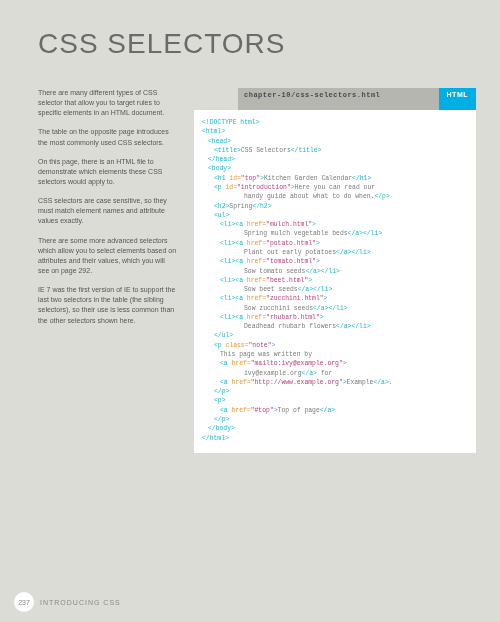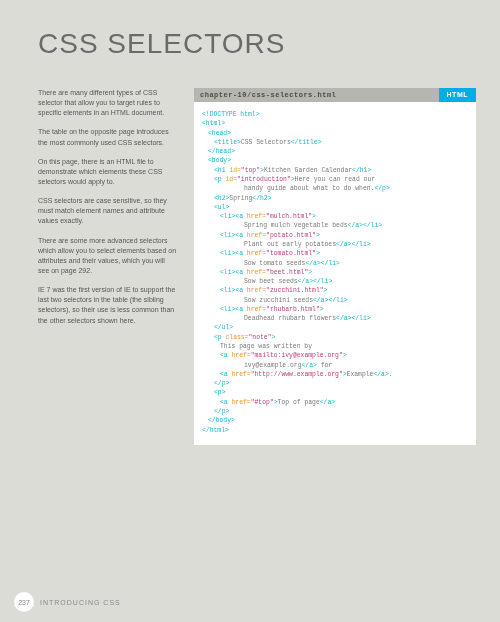--- a/index.html
+++ b/index.html
@@ -28,24 +28,25 @@
     font-size: 7px;
     line-height: 1.45;
     color: #555;
   }
   .intro p { margin-bottom: 9px; }
   .codebox {
     flex: 1;
   }
   .codebar {
     display: flex;
-    height: 14px;
+    height: 22px;
     font-size: 7px;
     font-weight: bold;
     letter-spacing: 0.5px;
+    margin-left: 44px;
   }
   .codebar-path {
     flex: 1;
     background: #b6b6b0;
     color: #4a4a4a;
     padding: 3px 6px;
     font-family: "Courier New", monospace;
   }
   .codebar-lang {
     background: #00aee6;

